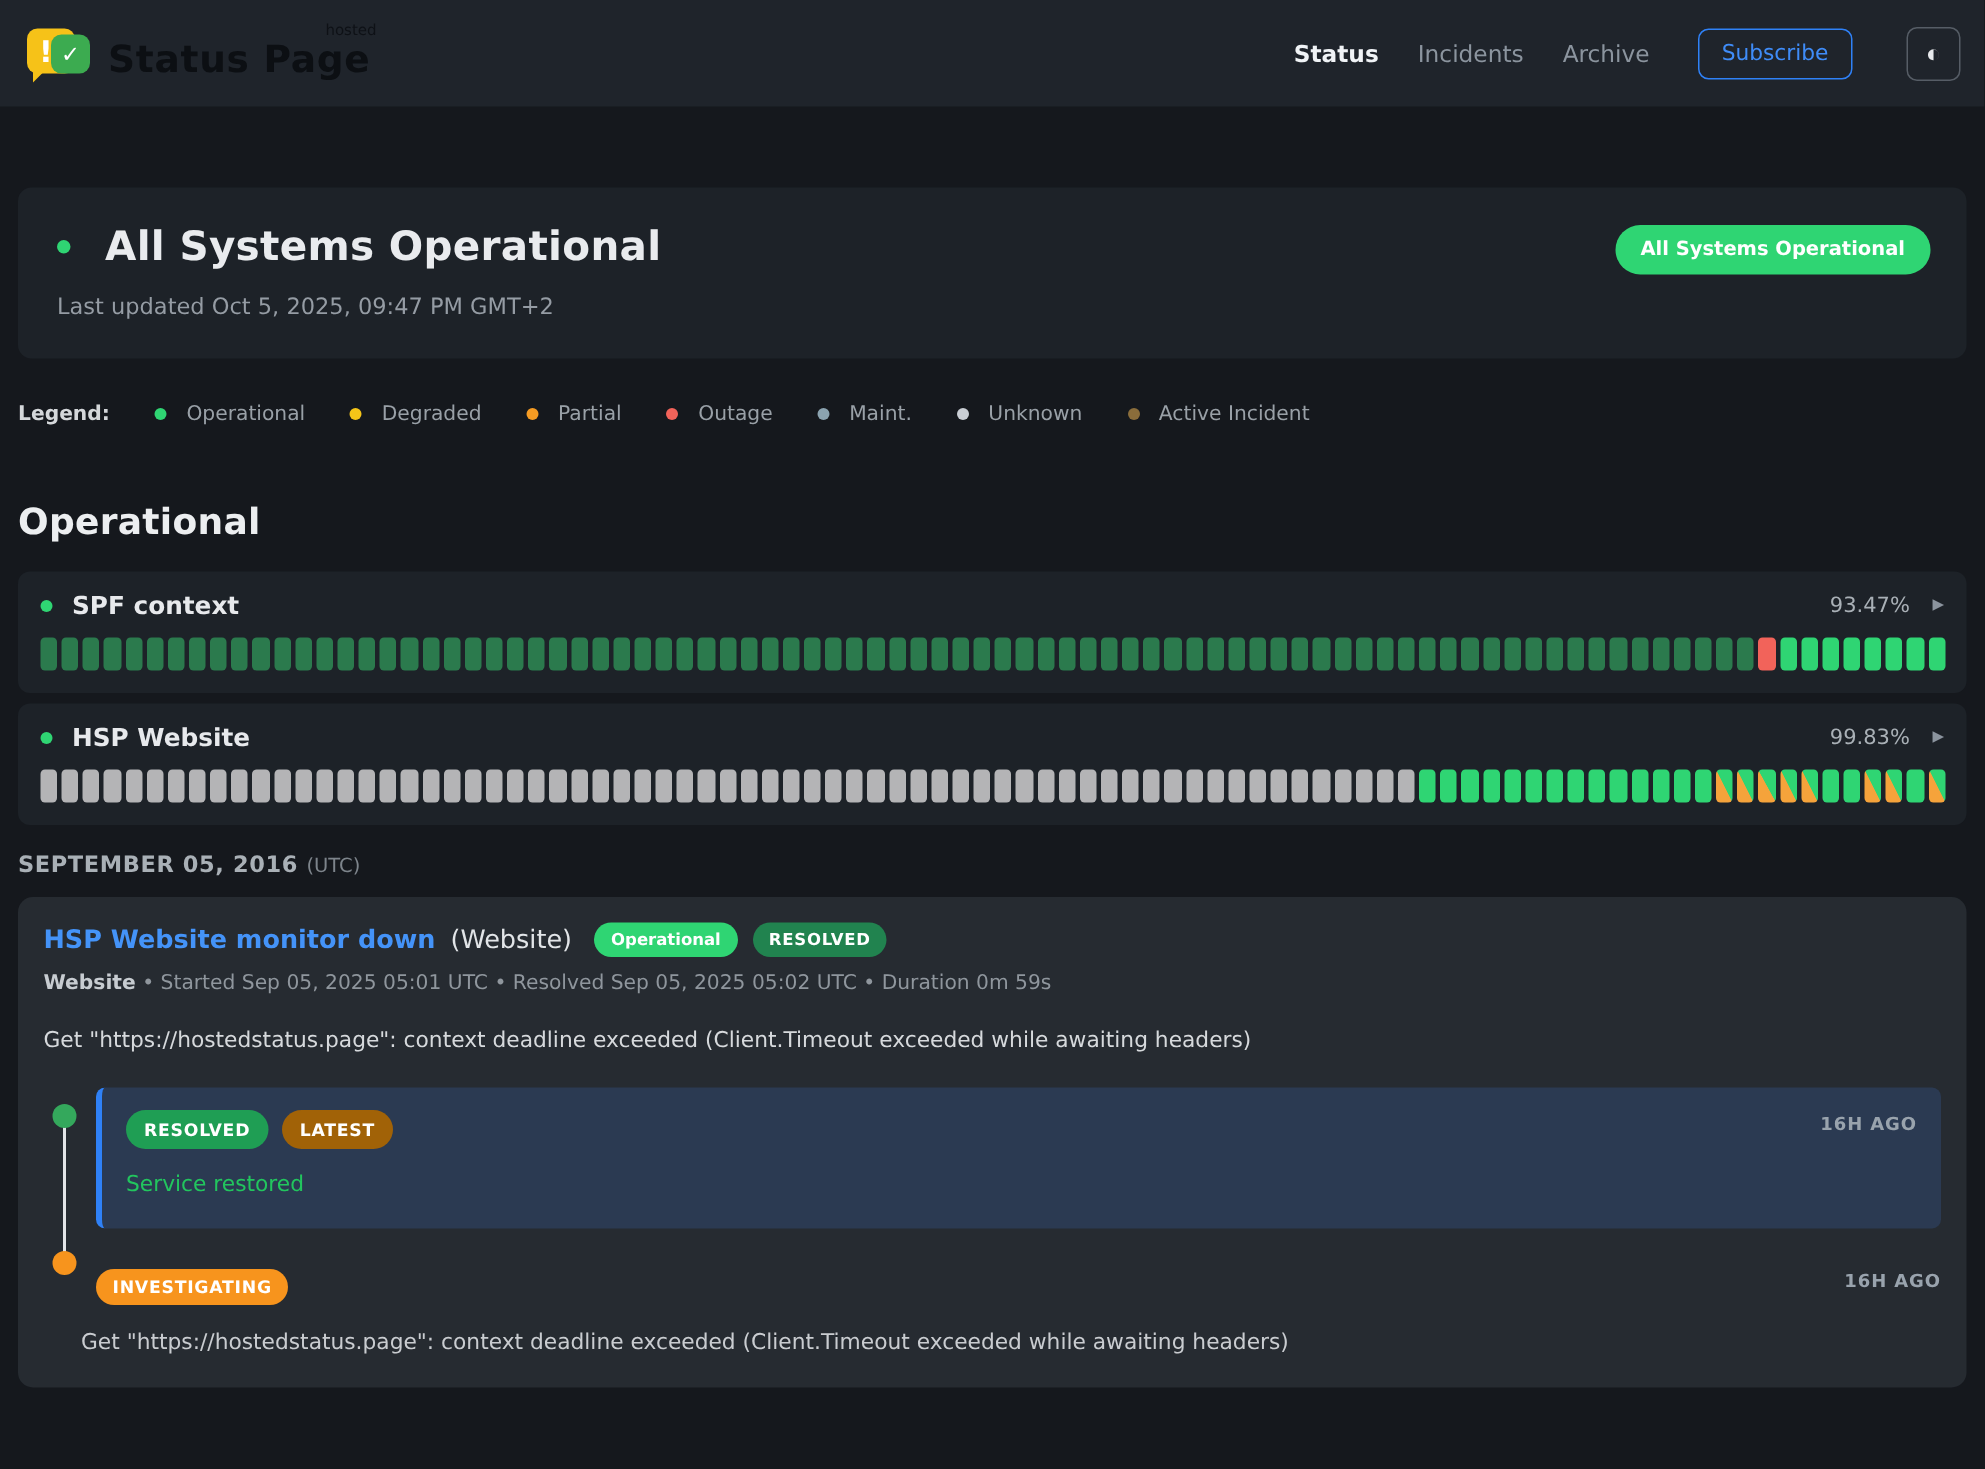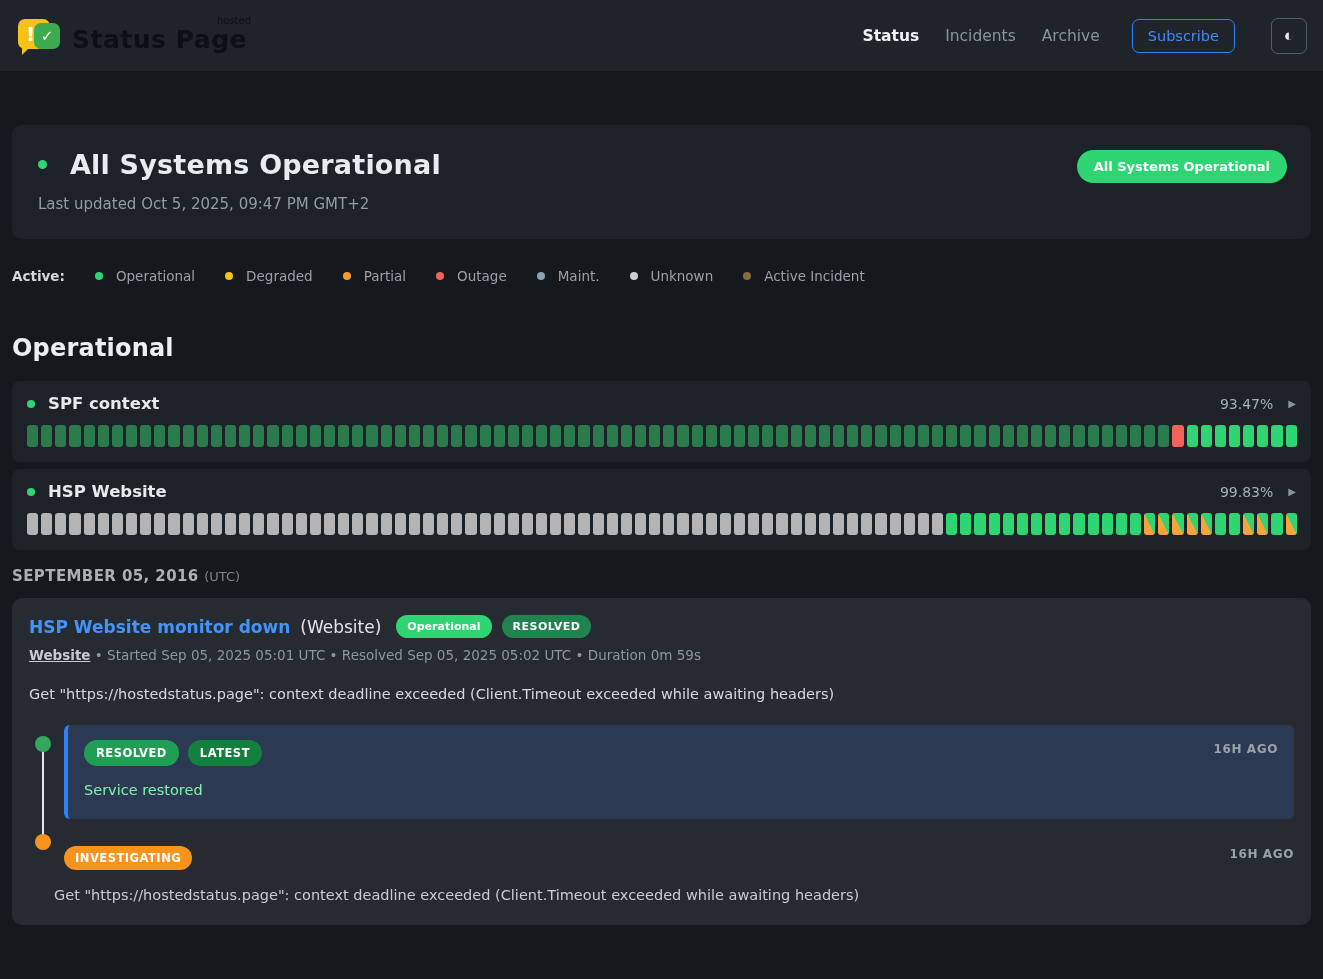--- a/index.html
+++ b/index.html
@@ -58,36 +58,36 @@
   .ih-date { margin-top:17px; font-size:15px; font-weight:bold; color:#a9b0b6; letter-spacing:.4px; }
   .ih-date .utc { font-size:13px; font-weight:normal; color:#7d848b; letter-spacing:0; }
   .incident-card { margin-top:13px; background:#262b31; border-radius:10px; padding:17px 17px 22px; }
   .inc-title-row { display:flex; align-items:center; gap:10px; }
   .inc-link { color:#4493f8; font-weight:bold; font-size:17px; text-decoration:none; cursor:pointer; }
   .inc-comp { color:#e2e5e8; font-size:17px; }
   .pill { color:#fff; font-weight:bold; border-radius:999px; display:inline-block; }
   .pill-op { background:#2fd573; font-size:11px; padding:5px 11px; margin-left:5px; }
   .pill-resolved-hdr { background:#21834f; font-size:11px; padding:5px 11px; letter-spacing:.5px; }
   .inc-meta { margin-top:9px; font-size:13.5px; color:#8f969d; }
-  .inc-meta b { color:#c7ccd1;text-decoration:underline; }
+  .inc-meta b { color:#c7ccd1; }
   .inc-desc { margin-top:23px; font-size:14.5px; color:#d6d9dc; }
 
   
   .timeline { margin-top:23px; position:relative; }
   .tl-line { position:absolute; left:13px; top:22px; width:2px; height:93px; background:#e3e5e8; }
   .tl-dot { position:absolute; width:16px; height:16px; border-radius:50%; left:6px; }
   .tl-dot-1 { top:11px; background:#34a85c; }
   .tl-dot-2 { top:109px; background:#f7941d; }
   .tl-entry-latest { margin-left:35px; background:#2b3a52; border-left:4px solid #2f81f7; border-radius:6px; padding:15px 16px 21px; position:relative; }
   .tl-badges { display:flex; align-items:center; gap:9px; }
   .pill-resolved { background:#1f9e54; font-size:11.5px; padding:6px 12px; letter-spacing:.5px; }
-  .pill-latest { background:#15803d; font-size:11.5px; padding:6px 12px; letter-spacing:.5px;text-align:center; }
+  .pill-latest { background:#a16207; font-size:11.5px; padding:6px 12px; letter-spacing:.5px;text-align:center; }
   .pill-investigating { background:#f7941d; font-size:11.5px; padding:5px 11px; letter-spacing:.5px; }
   .tl-time { position:absolute; right:16px; top:17px; font-size:12px; font-weight:bold; color:#99a3ad; letter-spacing:.6px; }
-  .tl-text { margin-top:16px; font-size:14.5px; color:#86efac; }
+  .tl-text { margin-top:16px; font-size:14.5px; color:#22c55e; }
   .tl-entry-2 { margin-left:35px; margin-top:25px; position:relative; padding-top:2px; }
   .tl-time-2 { position:absolute; right:0; top:3px; font-size:12px; font-weight:bold; color:#99a3ad; letter-spacing:.6px; }
   .tl-text-2 { margin-top:17px; margin-left:-10px; font-size:14.5px; color:#c9ccd0; }
 </style>
 </head>
 <body>
 
 <div class="header">
   <div class="brand">
     <div class="logo">
@@ -119,21 +119,21 @@
   <div class="status-card">
     <div class="status-row">
       <span class="dot dot-9" style="background:#2fd573"></span>
       <span class="status-title">All Systems Operational</span>
     </div>
     <div class="status-updated">Last updated Oct 5, 2025, 09:47 PM GMT+2</div>
     <span class="status-badge">All Systems Operational</span>
   </div>
 
   <div class="legend">
-    <span class="legend-label">Active:</span>
+    <span class="legend-label">Legend:</span>
     <span id="legend-items" style="display:flex;gap:30px;align-items:center;">
         <span class="legend-item">
           <span class="legend-dot" style="background: rgb(47, 213, 115);"></span>
           <span>Operational</span>
         </span>
         <span class="legend-item">
           <span class="legend-dot" style="background: rgb(245, 197, 24);"></span>
           <span>Degraded</span>
         </span>
         <span class="legend-item">

